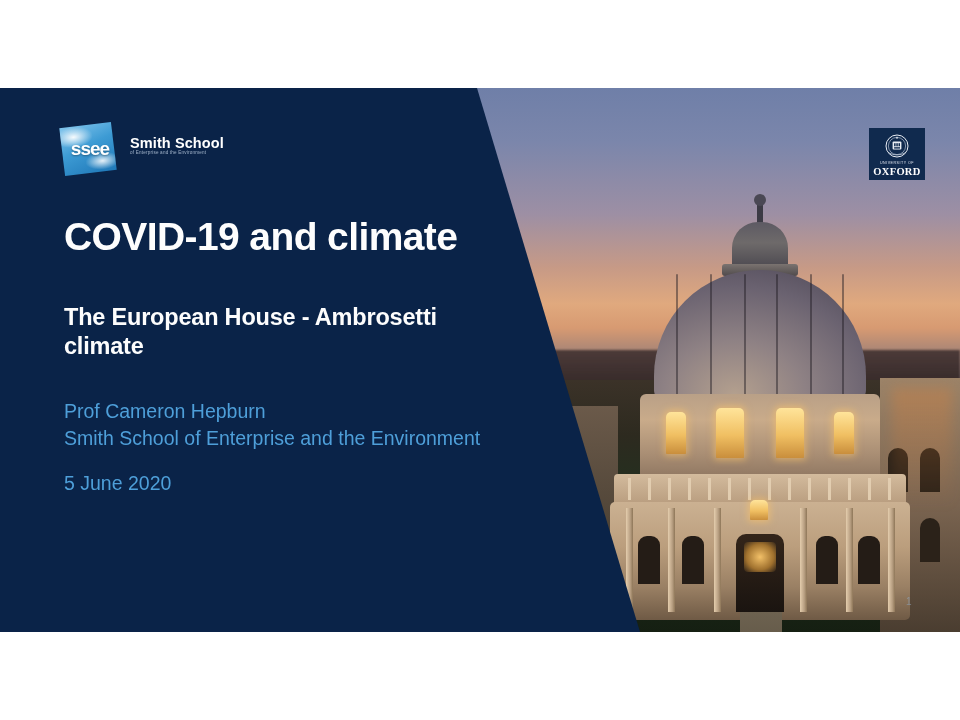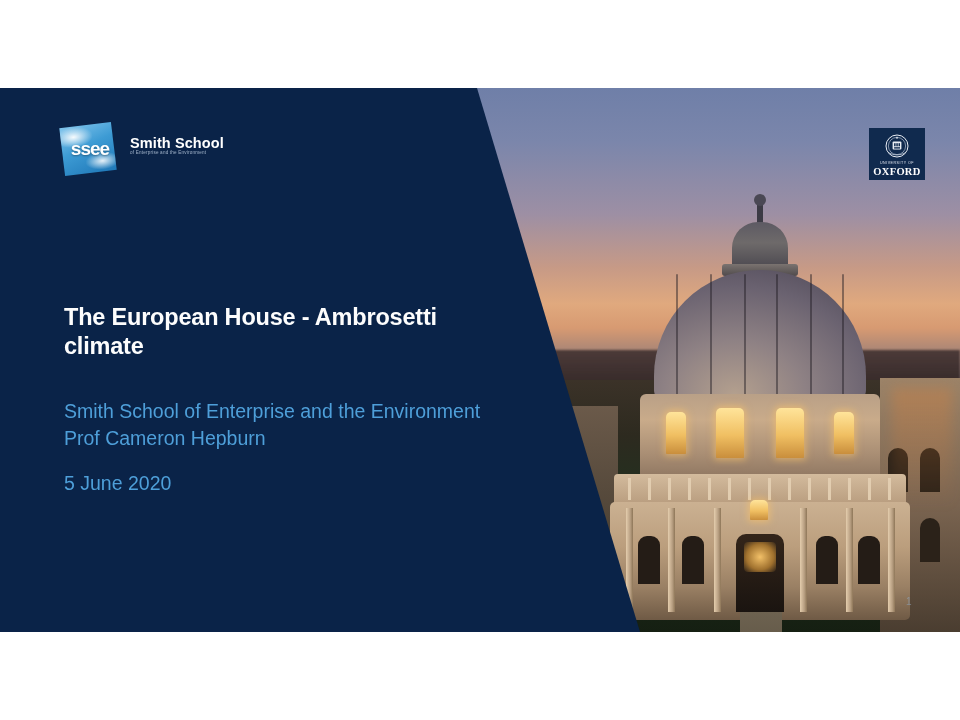--- a/index.html
+++ b/index.html
@@ -335,26 +335,27 @@
 
   <div class="content">
 
     <div class="ssee-logo">
       <div class="ssee-square"></div>
       <div class="ssee-word">ssee</div>
       <div class="ssee-name">Smith School</div>
       <div class="ssee-tag">of Enterprise and the Environment</div>
     </div>
 
+    <h1 class="title">COVID-19 and climate</h1>
 
     <h2 class="subtitle">The European House - Ambrosetti climate</h2>
 
     <div class="presenter">
+      <div>Prof Cameron Hepburn</div>
       <div>Smith School of Enterprise and the Environment</div>
-      <div>Prof Cameron Hepburn</div>
     </div>
 
     <div class="date">5 June 2020</div>
   </div>
 
   <div class="ox-logo">
     <svg class="ox-crest" viewBox="0 0 24 24">
       <circle cx="12" cy="12" r="11" fill="none" stroke="#e9edf4" stroke-width="1"></circle>
       <circle cx="12" cy="12" r="8.6" fill="none" stroke="#cfd8e5" stroke-width=".6"></circle>
       <rect x="7.6" y="7.4" width="8.8" height="8.2" rx="1" fill="#e9edf4"></rect>

